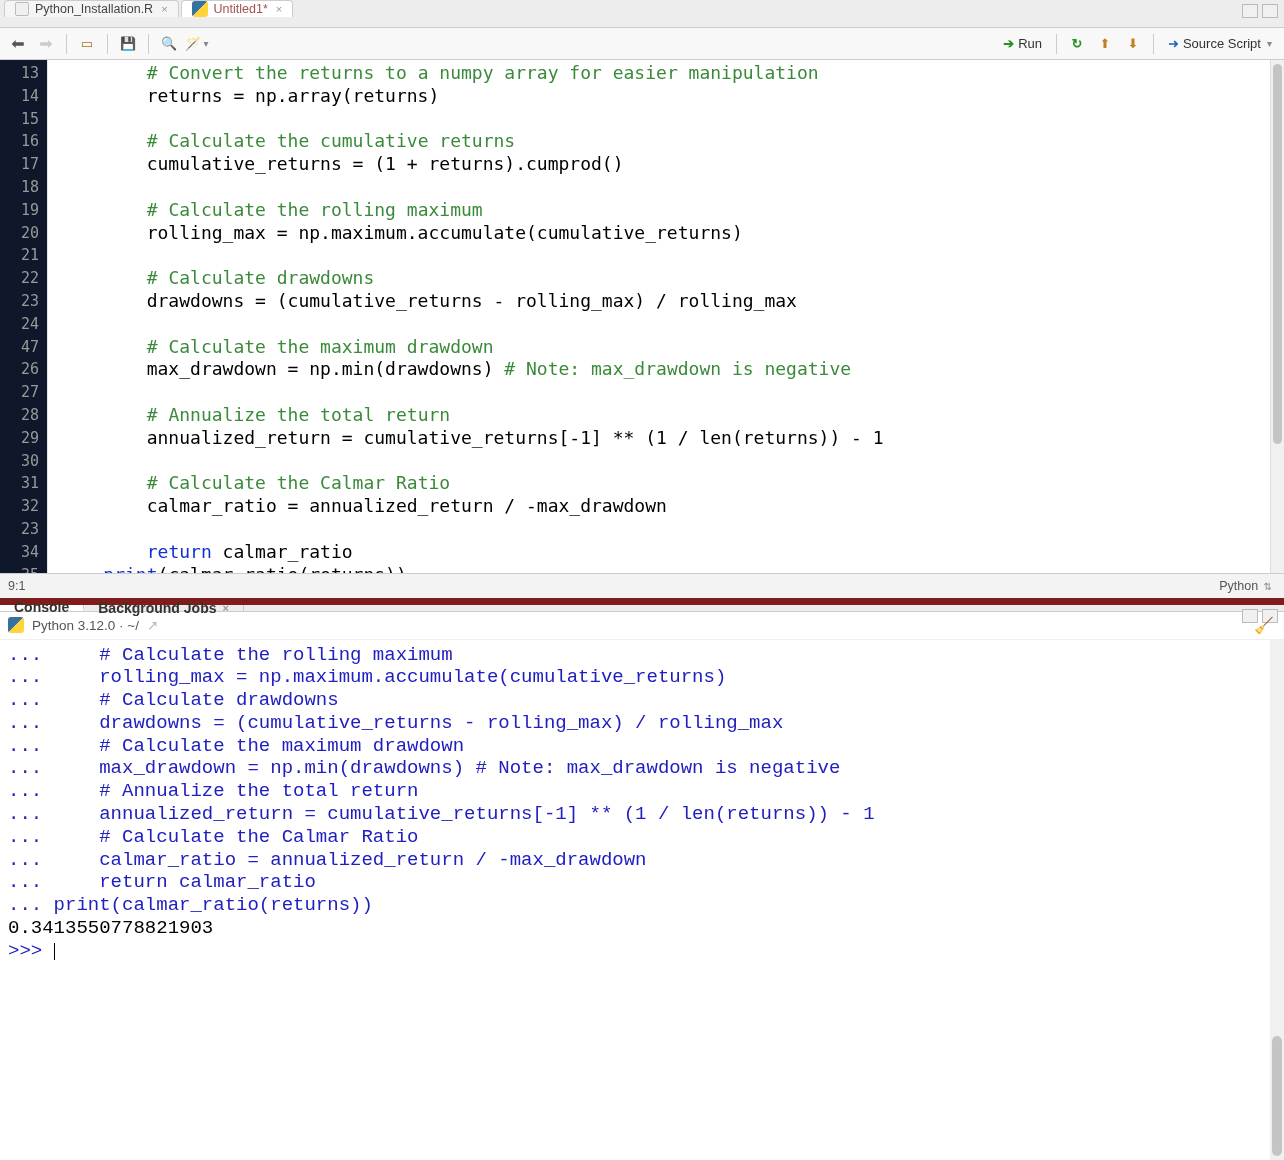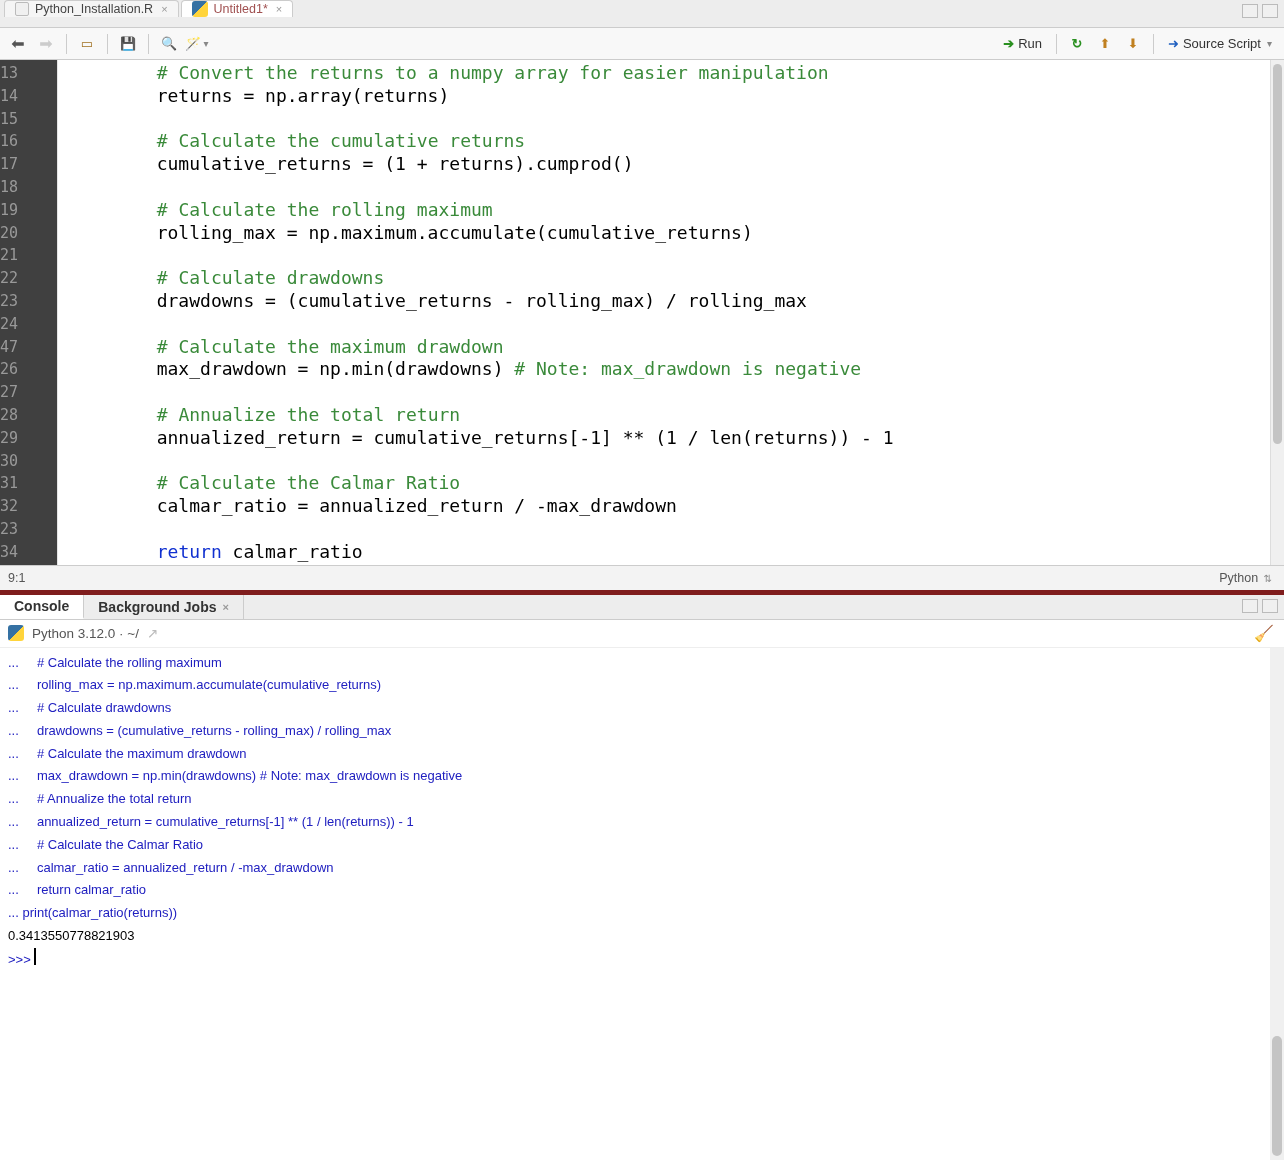--- a/index.html
+++ b/index.html
@@ -71,23 +71,23 @@
 .tool-btn.text { gap: 4px; padding: 0 6px; font-size: 13px; color: #333; }
 .toolbar-spacer { flex: 1; }
 .arrow-icon { font-size: 16px; }
 .editor-pane {
   display: flex;
   flex: 1;
   overflow: hidden;
   position: relative;
 }
 .gutter {
-  width: 58px;
-  background: #404040;
-  text-align: left;
+  width: 48px;
+  background: #0f172a;
+  text-align: right;
   padding: 2px 8px 2px 0;
   color: #999;
   font-family: "Menlo", "Consolas", monospace;
   font-size: 15px;
   line-height: 22.8px;
   border-right: 1px solid #e5e5e5;
   user-select: none;
 }
 .code-area {
   flex: 1;
@@ -124,23 +124,23 @@
   align-items: center;
   padding: 12px 8px;
   font-size: 12.5px;
   color: #555;
 }
 .status-spacer { flex: 1; }
 .status-lang { padding: 0 4px; }
 .console-tabs {
   display: flex;
   align-items: center;
-  height: 30px;
+  height: 14px;
   background: #ededed;
-  border-top: 5px solid #7f1d1d;
+  border-top: 7px solid #7f1d1d;
   border-bottom: 1px solid #ccc;
   position: relative;
 }
 .ctab {
   padding: 0 14px;
   height: 100%;
   display: flex;
   align-items: center;
   font-size: 14px;
   font-weight: 600;
@@ -158,22 +158,22 @@
   gap: 8px;
   border-bottom: 1px solid #eee;
   font-size: 13.5px;
   color: #555;
   position: relative;
 }
 .console-body {
   flex: 1;
   overflow: auto;
   padding: 4px 8px;
-  font-family: Liberation Sans, sans-serif;
-  font-size: 13px;
+  font-family: Liberation Mono, monospace;
+  font-size: 19px;
   line-height: 22.8px;
   white-space: pre;
   color: #000;
   position: relative;
 }
 .cons-code { color: #2020c0; }
 .cons-prompt { color: #2020c0; }
 .cursor {
   display: inline-block;
   width: 1.5px;

